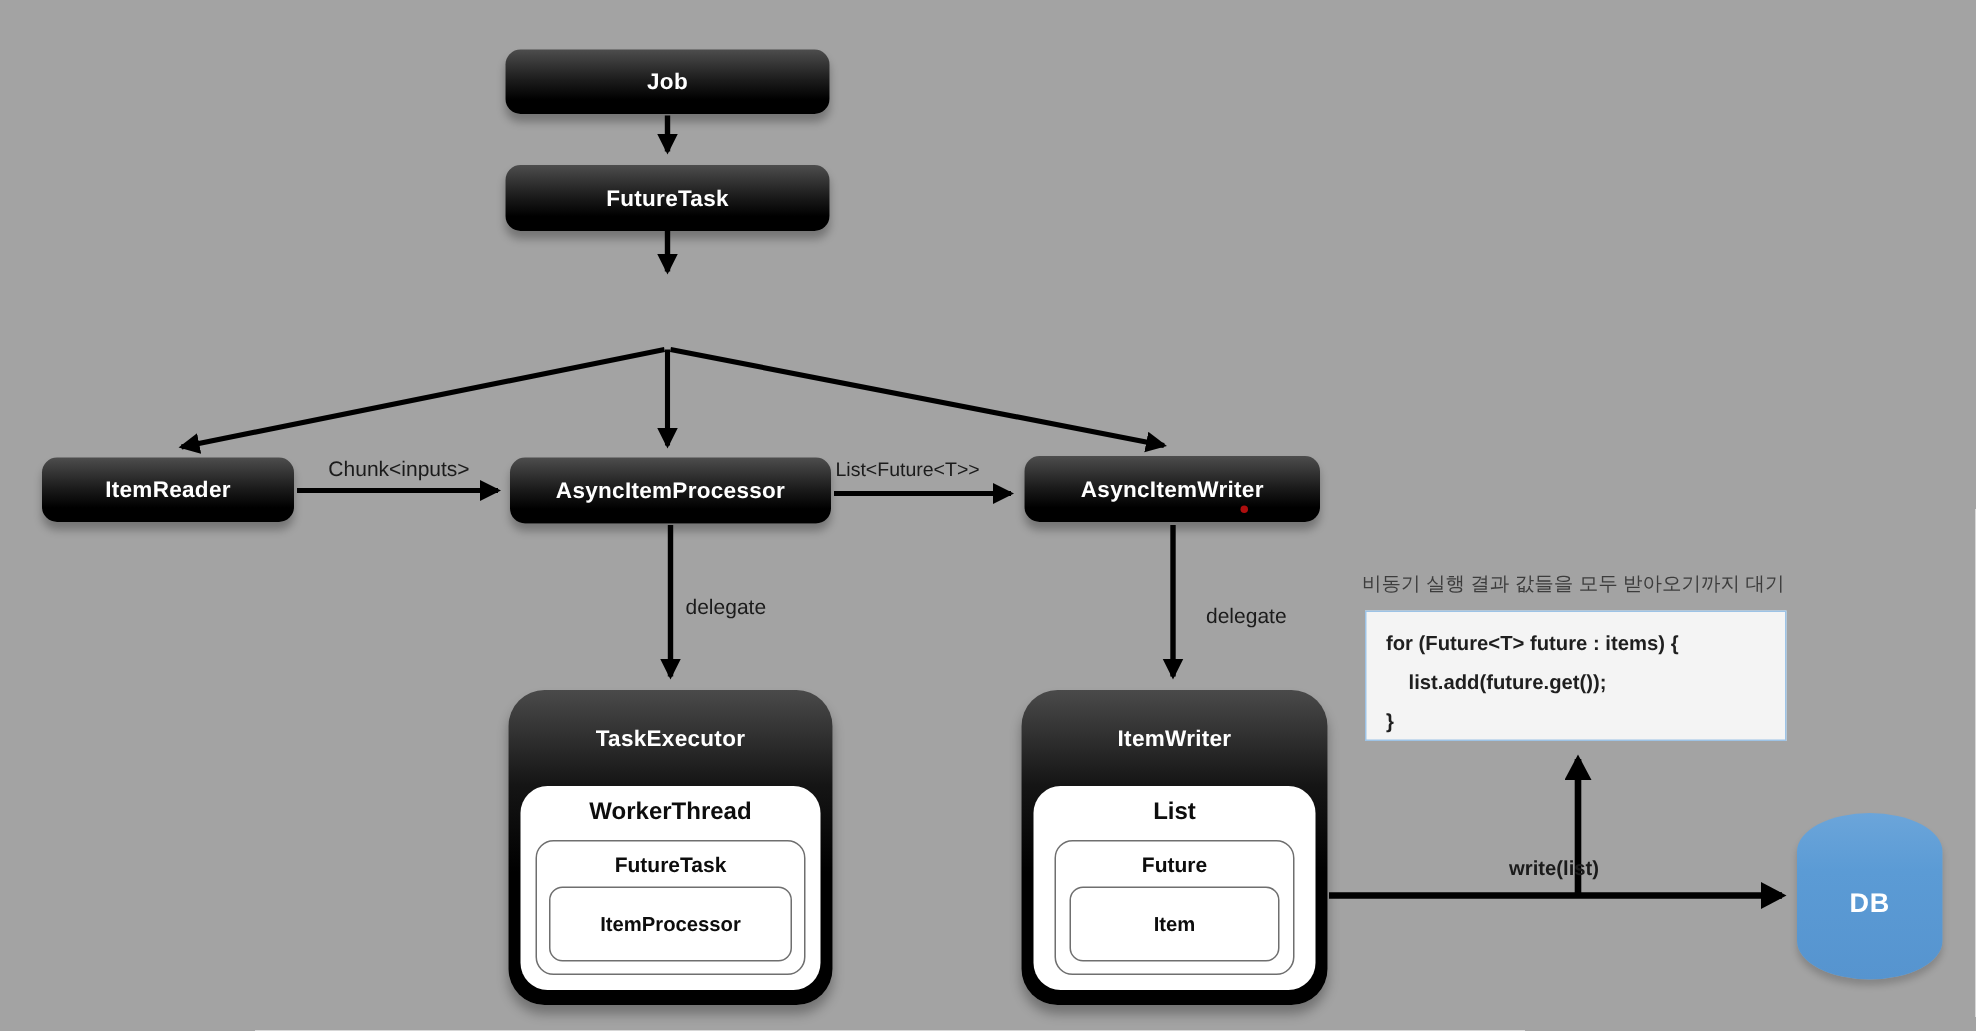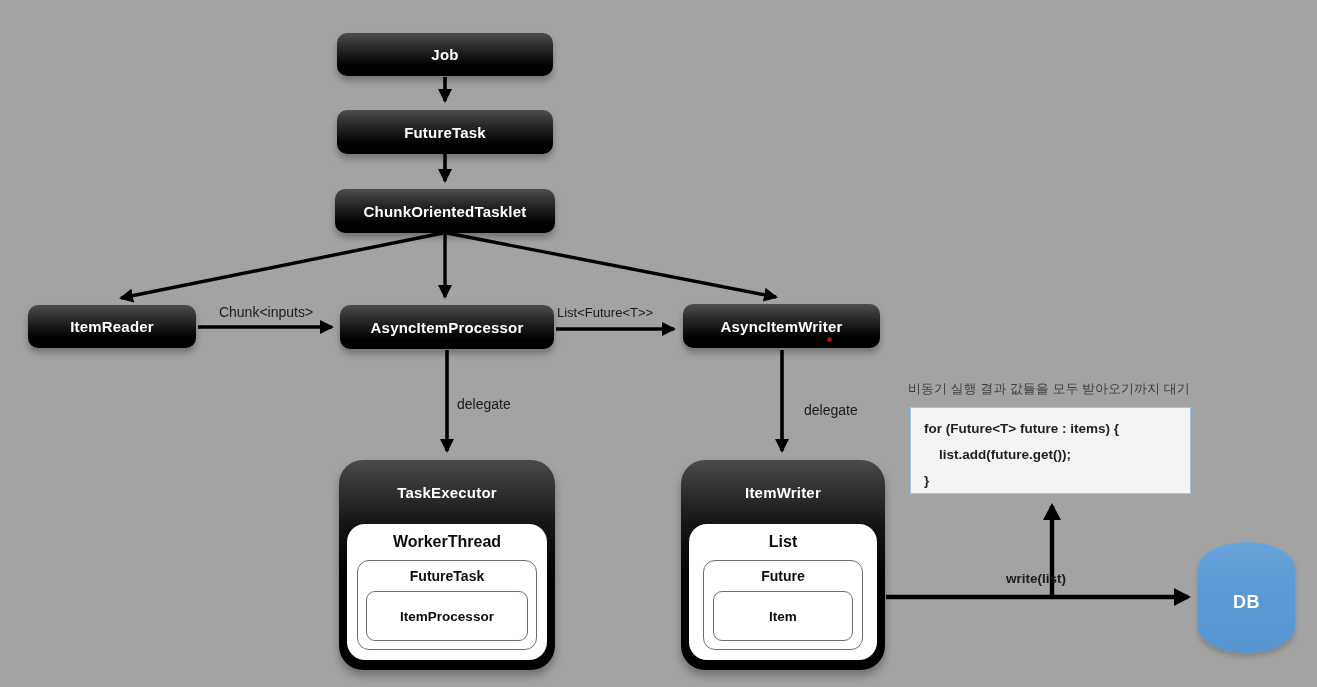--- a/index.html
+++ b/index.html
@@ -98,23 +98,20 @@
     <line x1="886" y1="597" x2="1188" y2="597" stroke="#000" stroke-width="4.4" marker-end="url(#ahbig)"></line>
     <line x1="1052" y1="597" x2="1052" y2="506" stroke="#000" stroke-width="4.4" marker-end="url(#ahbig)"></line>
   </svg>
 
   <div class="node" style="left:337px;top:33px;width:216px;height:43px;">
     <span>Job</span>
   </div>
   <div class="node" style="left:337px;top:110px;width:216px;height:44px;">
     <span>FutureTask</span>
   </div>
-  <div class="node" style="left:335px;top:189px;width:220px;height:44px;">
-    <span>ChunkOrientedTasklet</span>
-  </div>
 
   <div class="node" style="left:340px;top:305px;width:214px;height:44px;">
     <span>AsyncItemProcessor</span>
   </div>
   <div class="node" style="left:28px;top:305px;width:168px;height:43px;">
     <span>ItemReader</span>
   </div>
   <div class="node" style="left:683px;top:304px;width:197px;height:44px;">
     <span>AsyncItemWriter</span>
   </div>

